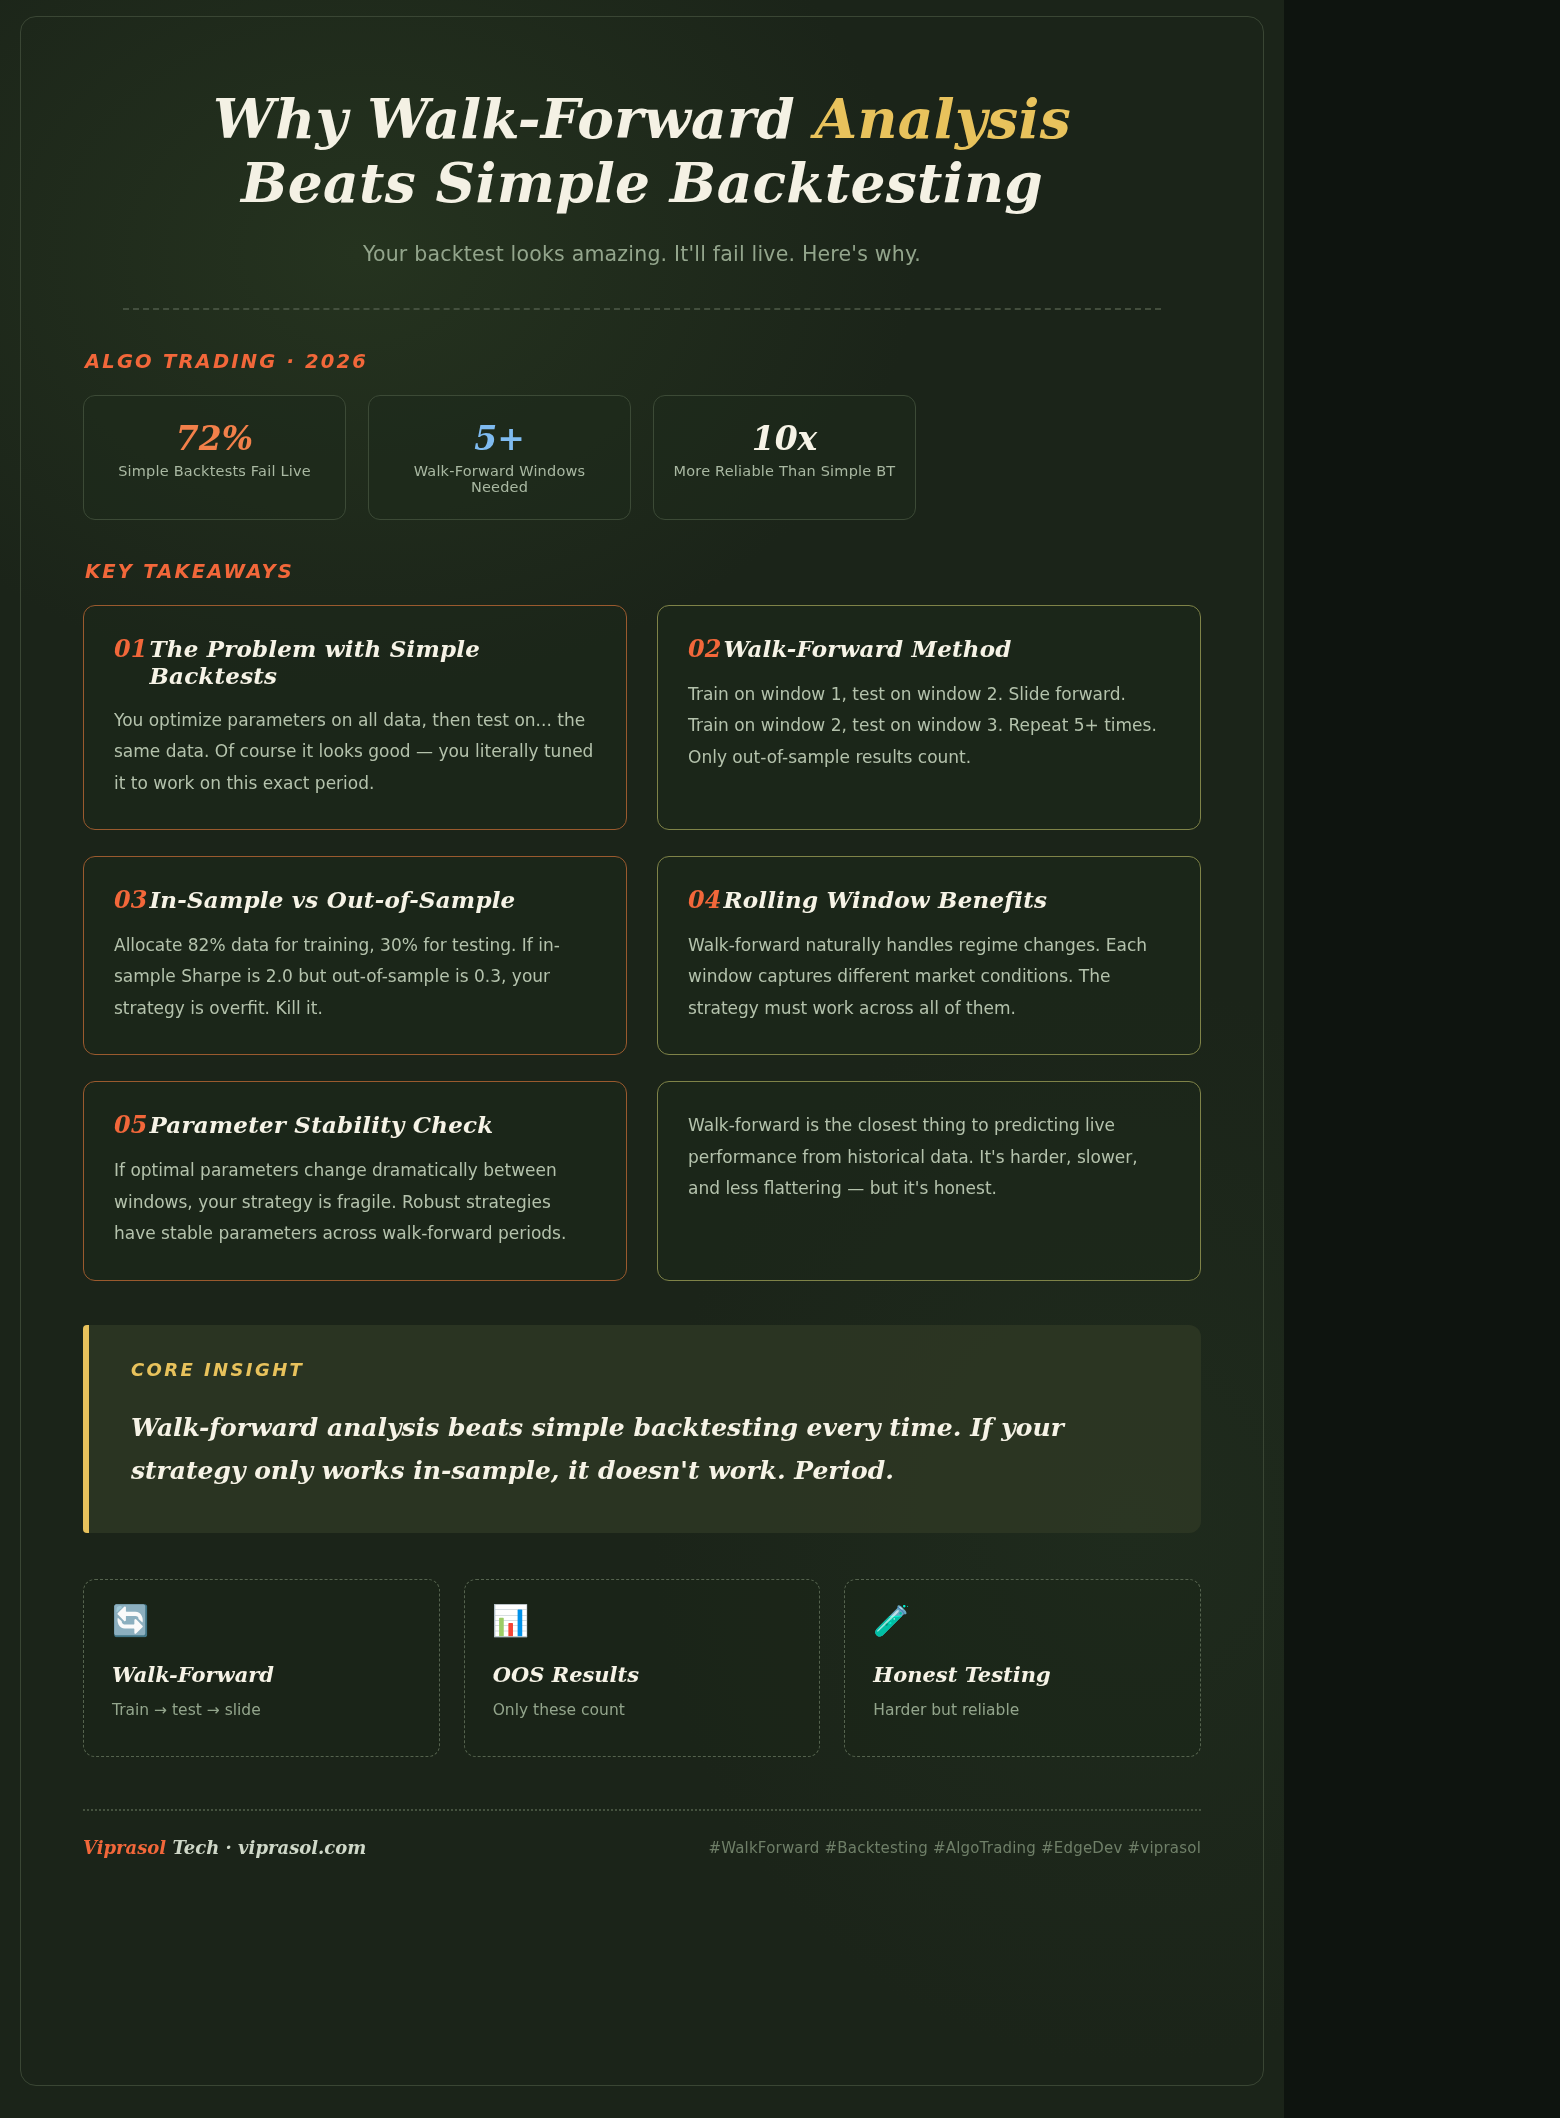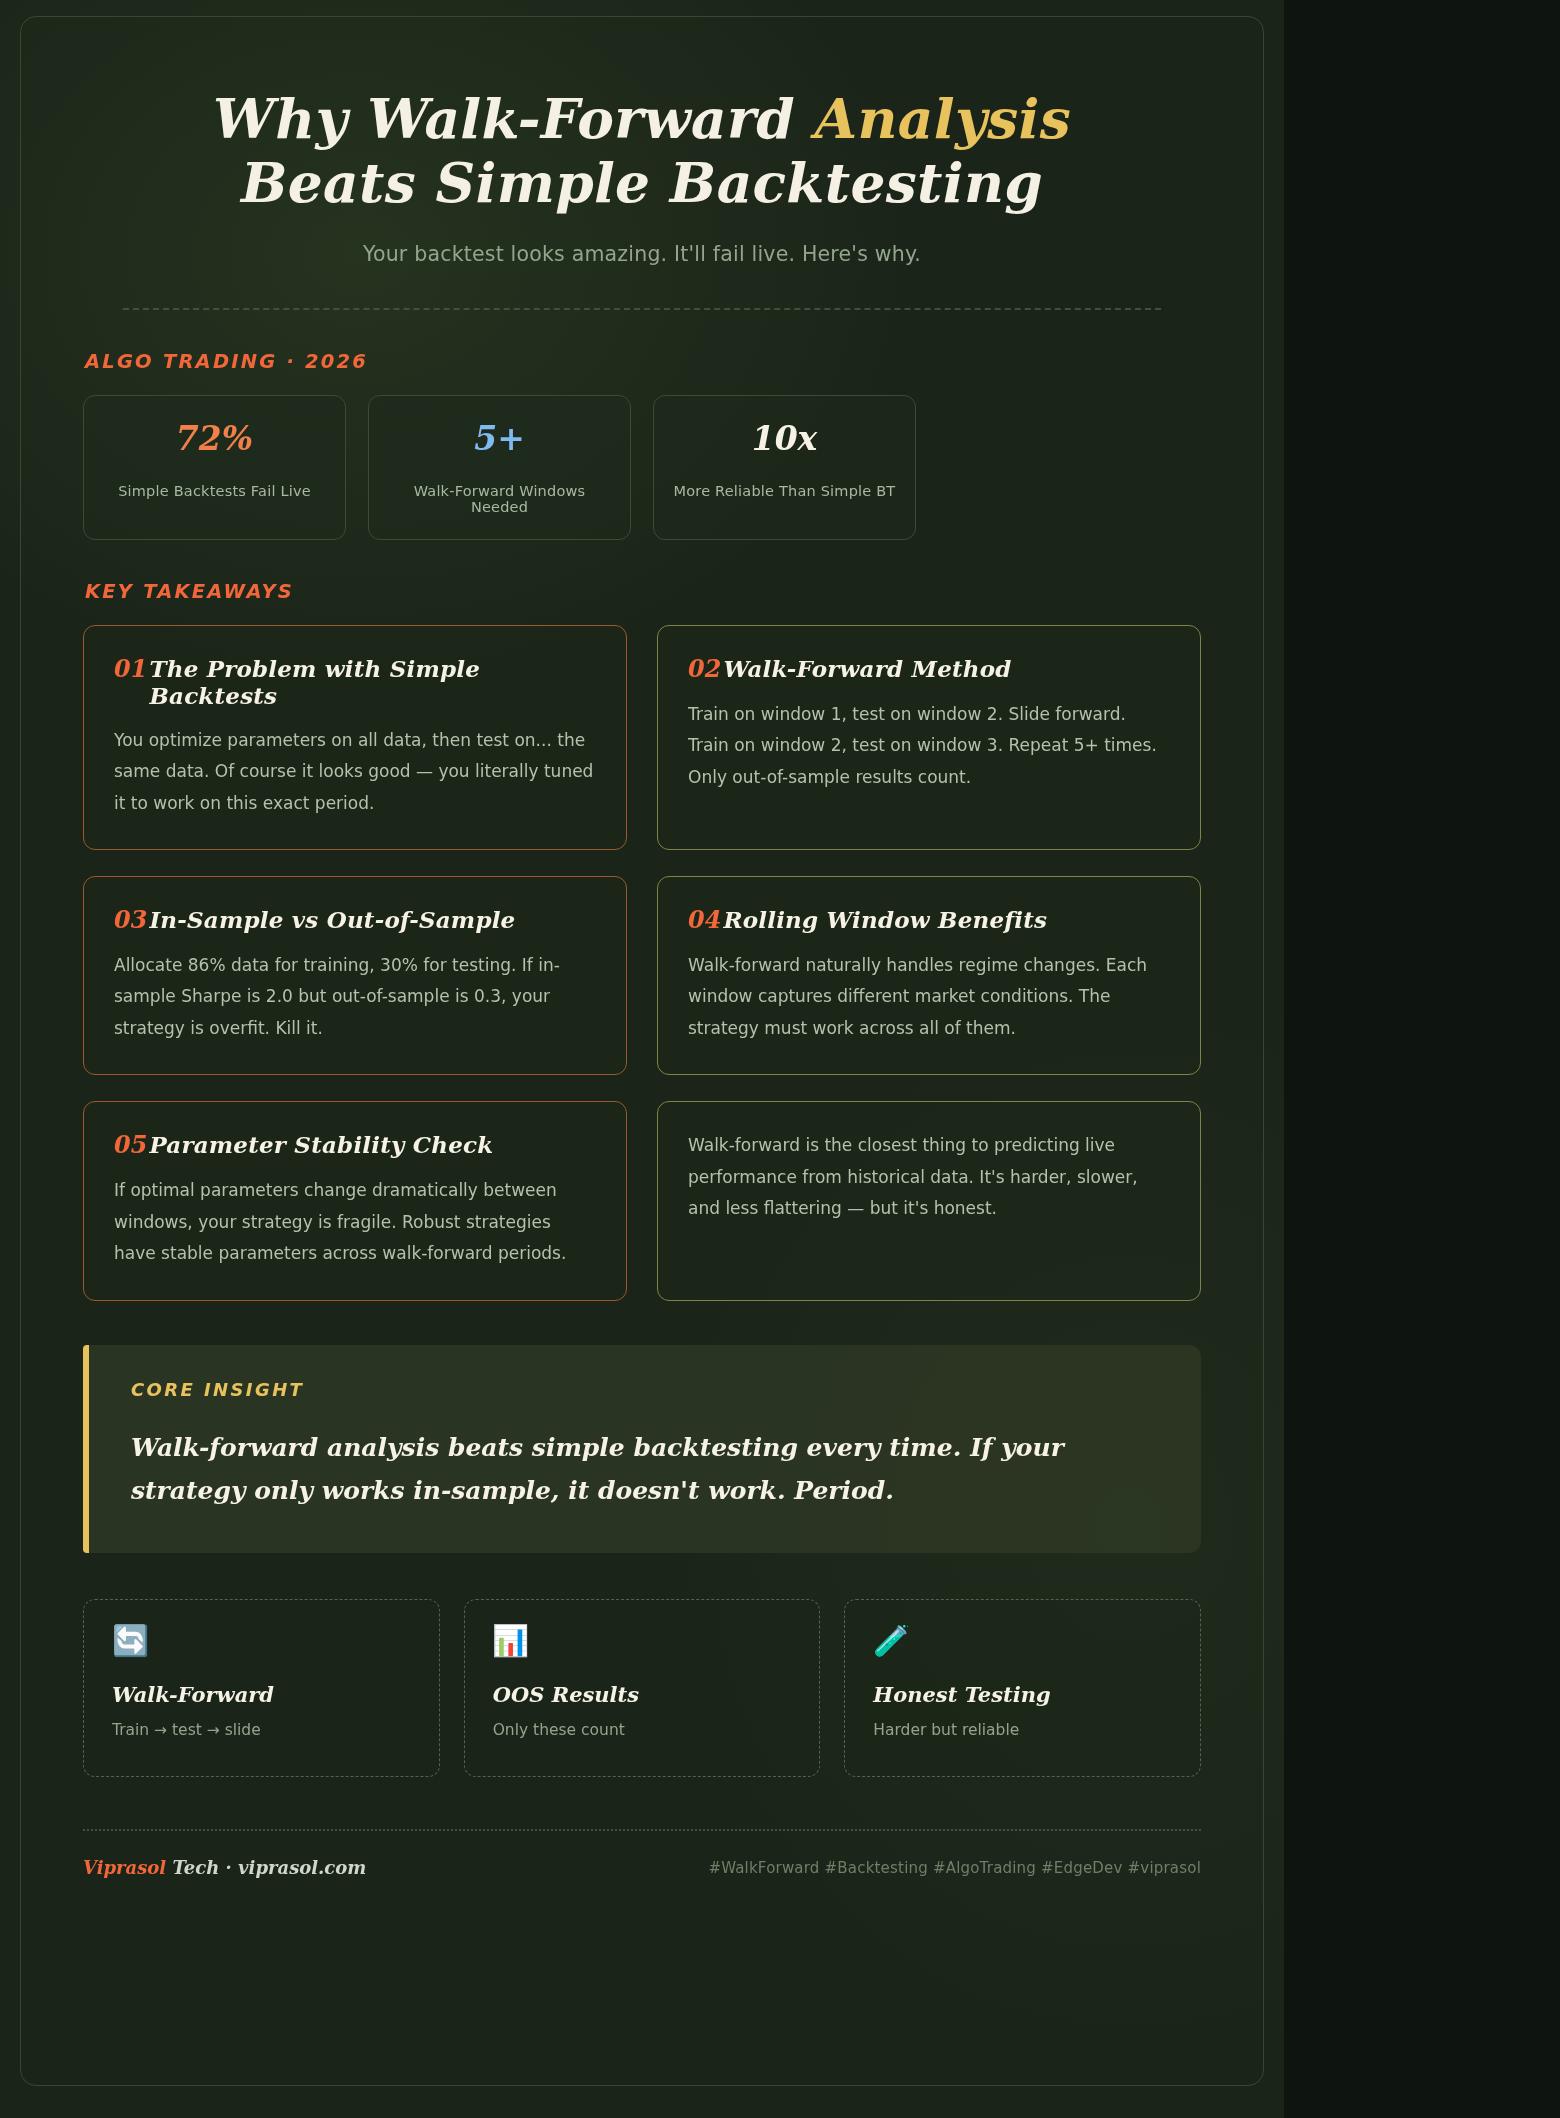--- a/index.html
+++ b/index.html
@@ -81,21 +81,21 @@
     background: rgba(30,41,27,0.55);
     padding: 26px 14px 24px 14px;
     text-align: center;
   }
   .stat-value {
     font-family: "DejaVu Serif", serif;
     font-style: italic;
     font-weight: bold;
     font-size: 33px;
     line-height: 1;
-    margin-bottom: 28px;
+    margin-bottom: 8px;
   }
   .stat-label {
     font-size: 14.5px;
     color: #a9b8a2;
     letter-spacing: 0.2px;
   }
 
   
   .takeaways {
     display: grid;
@@ -267,21 +267,21 @@
           <span class="take-title">Walk-Forward Method</span>
         </div>
         <div class="take-body">Train on window 1, test on window 2. Slide forward. Train on window 2, test on window 3. Repeat 5+ times. Only out-of-sample results count.</div>
       </div>
 
       <div class="take-card">
         <div class="take-head">
           <span class="take-num">03</span>
           <span class="take-title">In-Sample vs Out-of-Sample</span>
         </div>
-        <div class="take-body">Allocate 86% data for training, 30% for testing. If in-sample Sharpe is 2.0 but out-of-sample is 0.3, your strategy is overfit. Kill it.</div>
+        <div class="take-body">Allocate 82% data for training, 30% for testing. If in-sample Sharpe is 2.0 but out-of-sample is 0.3, your strategy is overfit. Kill it.</div>
       </div>
 
       <div class="take-card alt">
         <div class="take-head">
           <span class="take-num">04</span>
           <span class="take-title">Rolling Window Benefits</span>
         </div>
         <div class="take-body">Walk-forward naturally handles regime changes. Each window captures different market conditions. The strategy must work across all of them.</div>
       </div>
 

